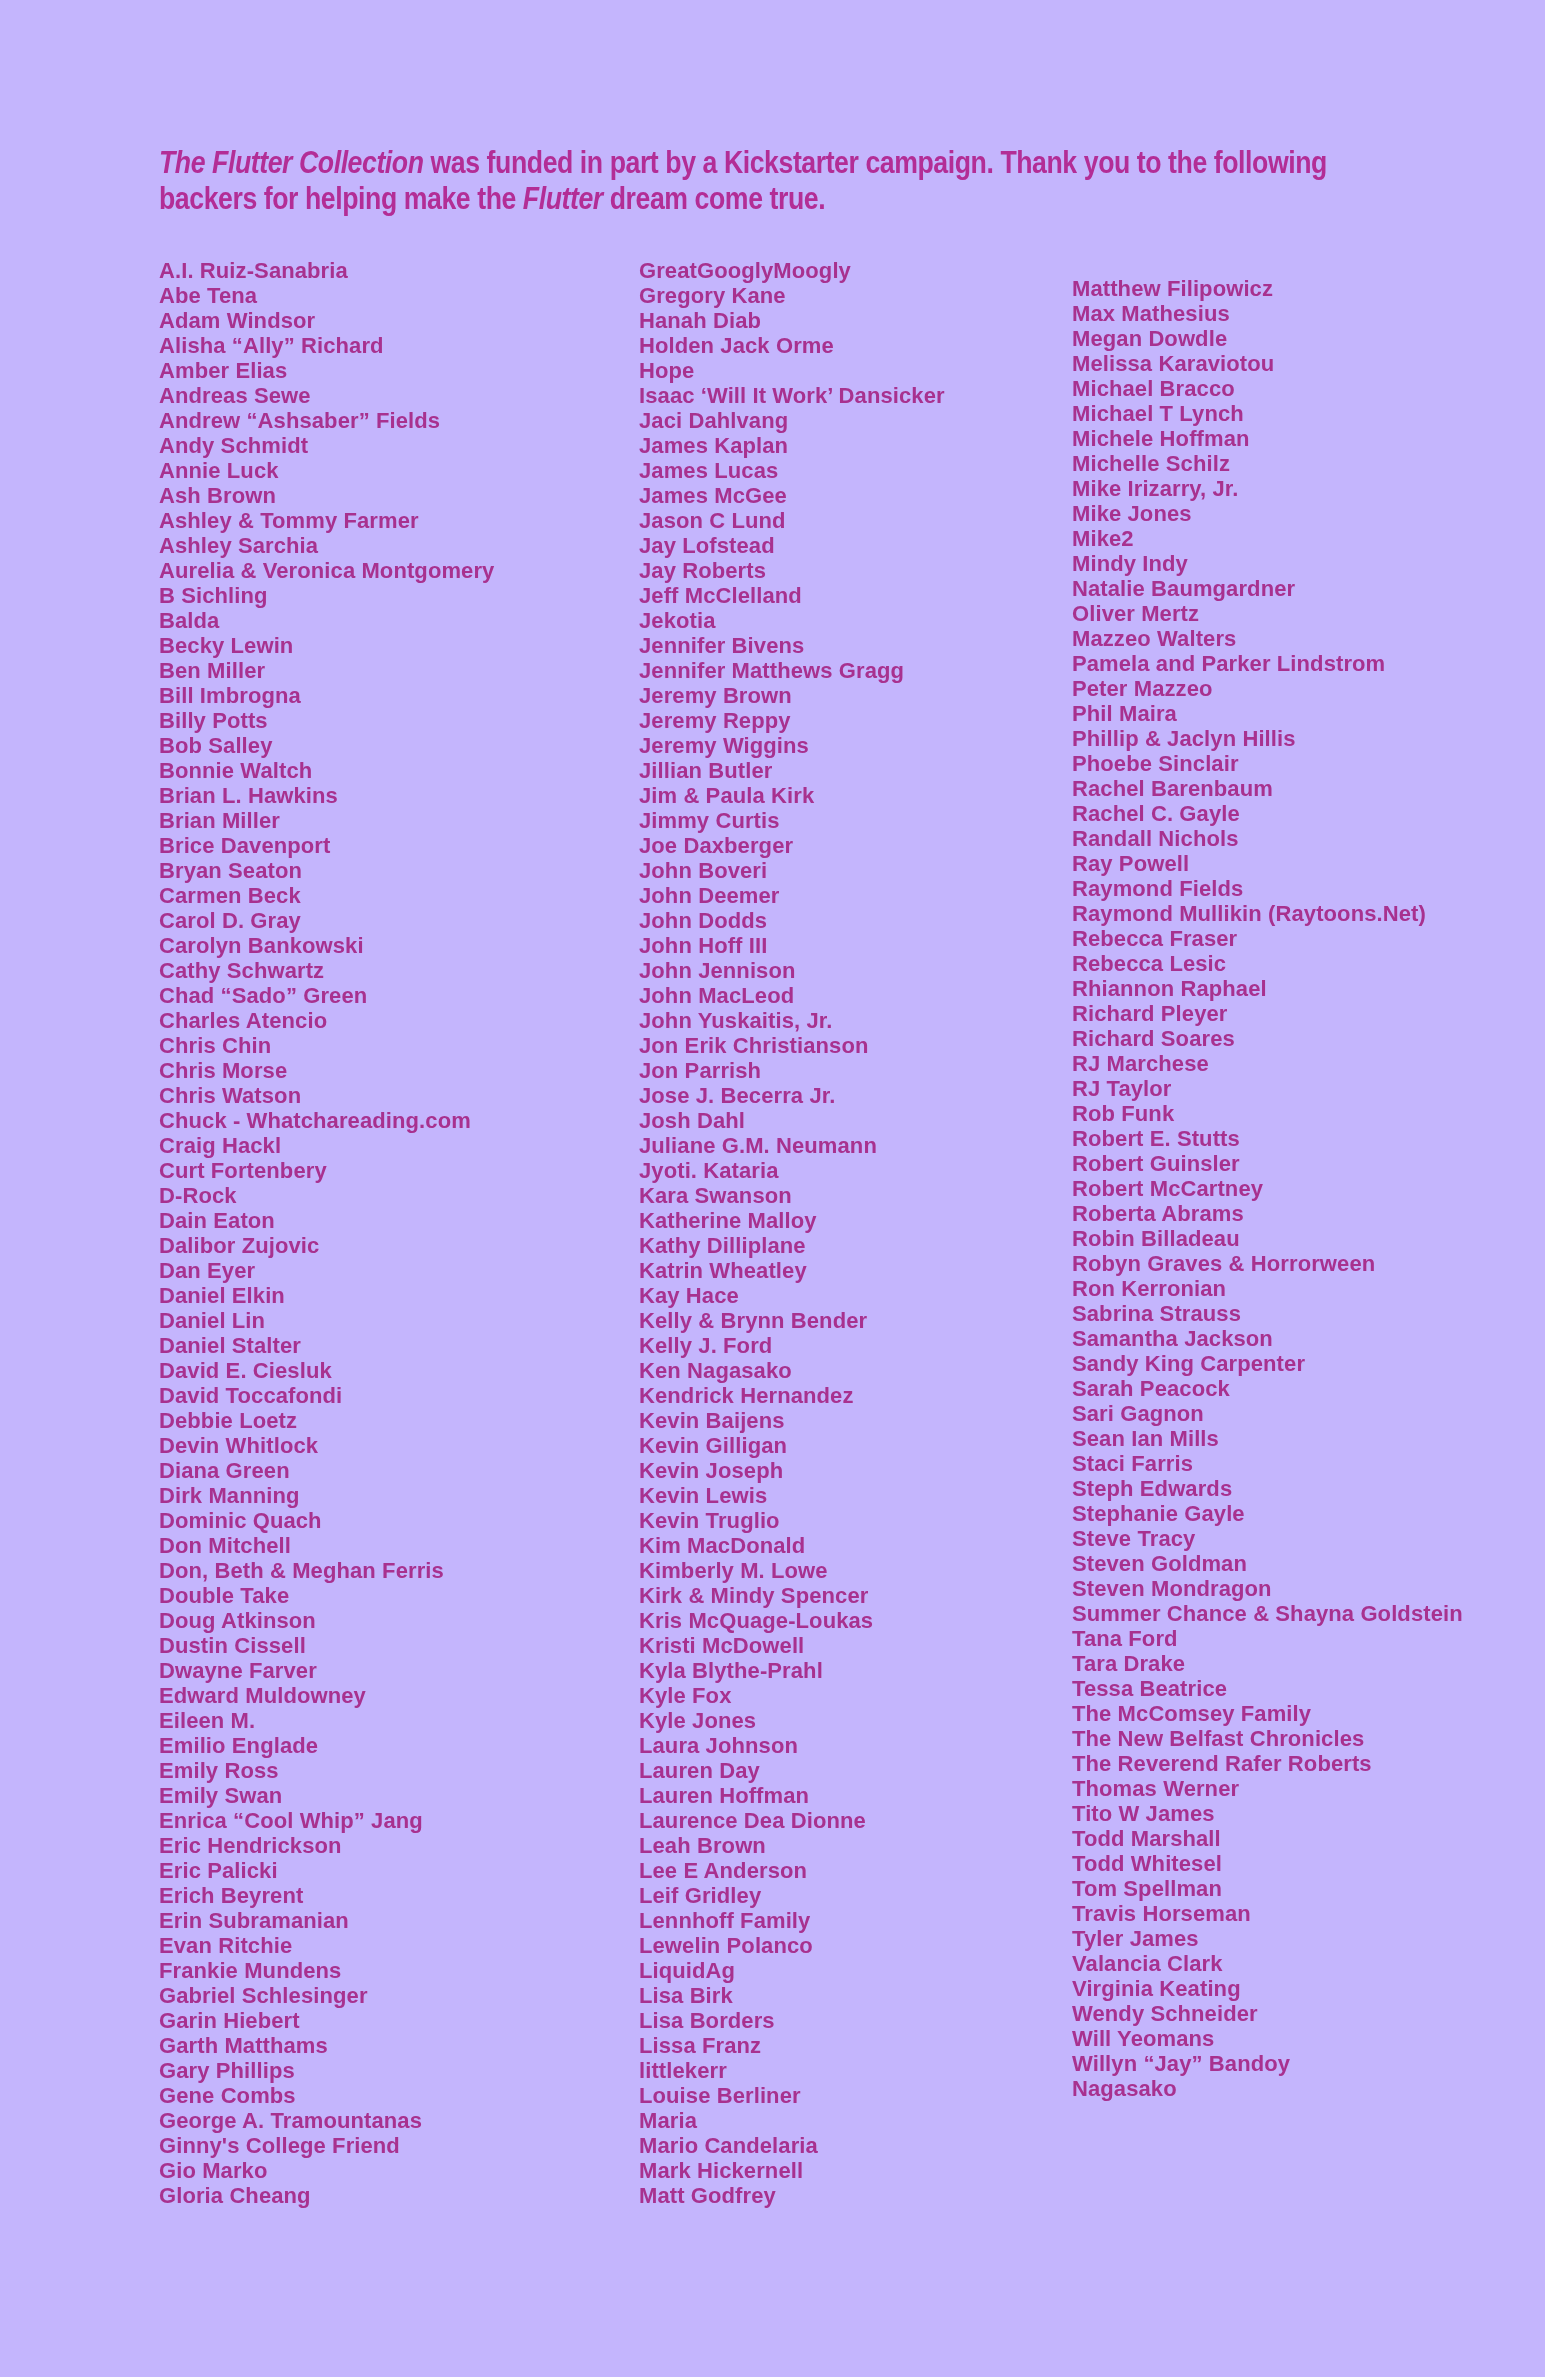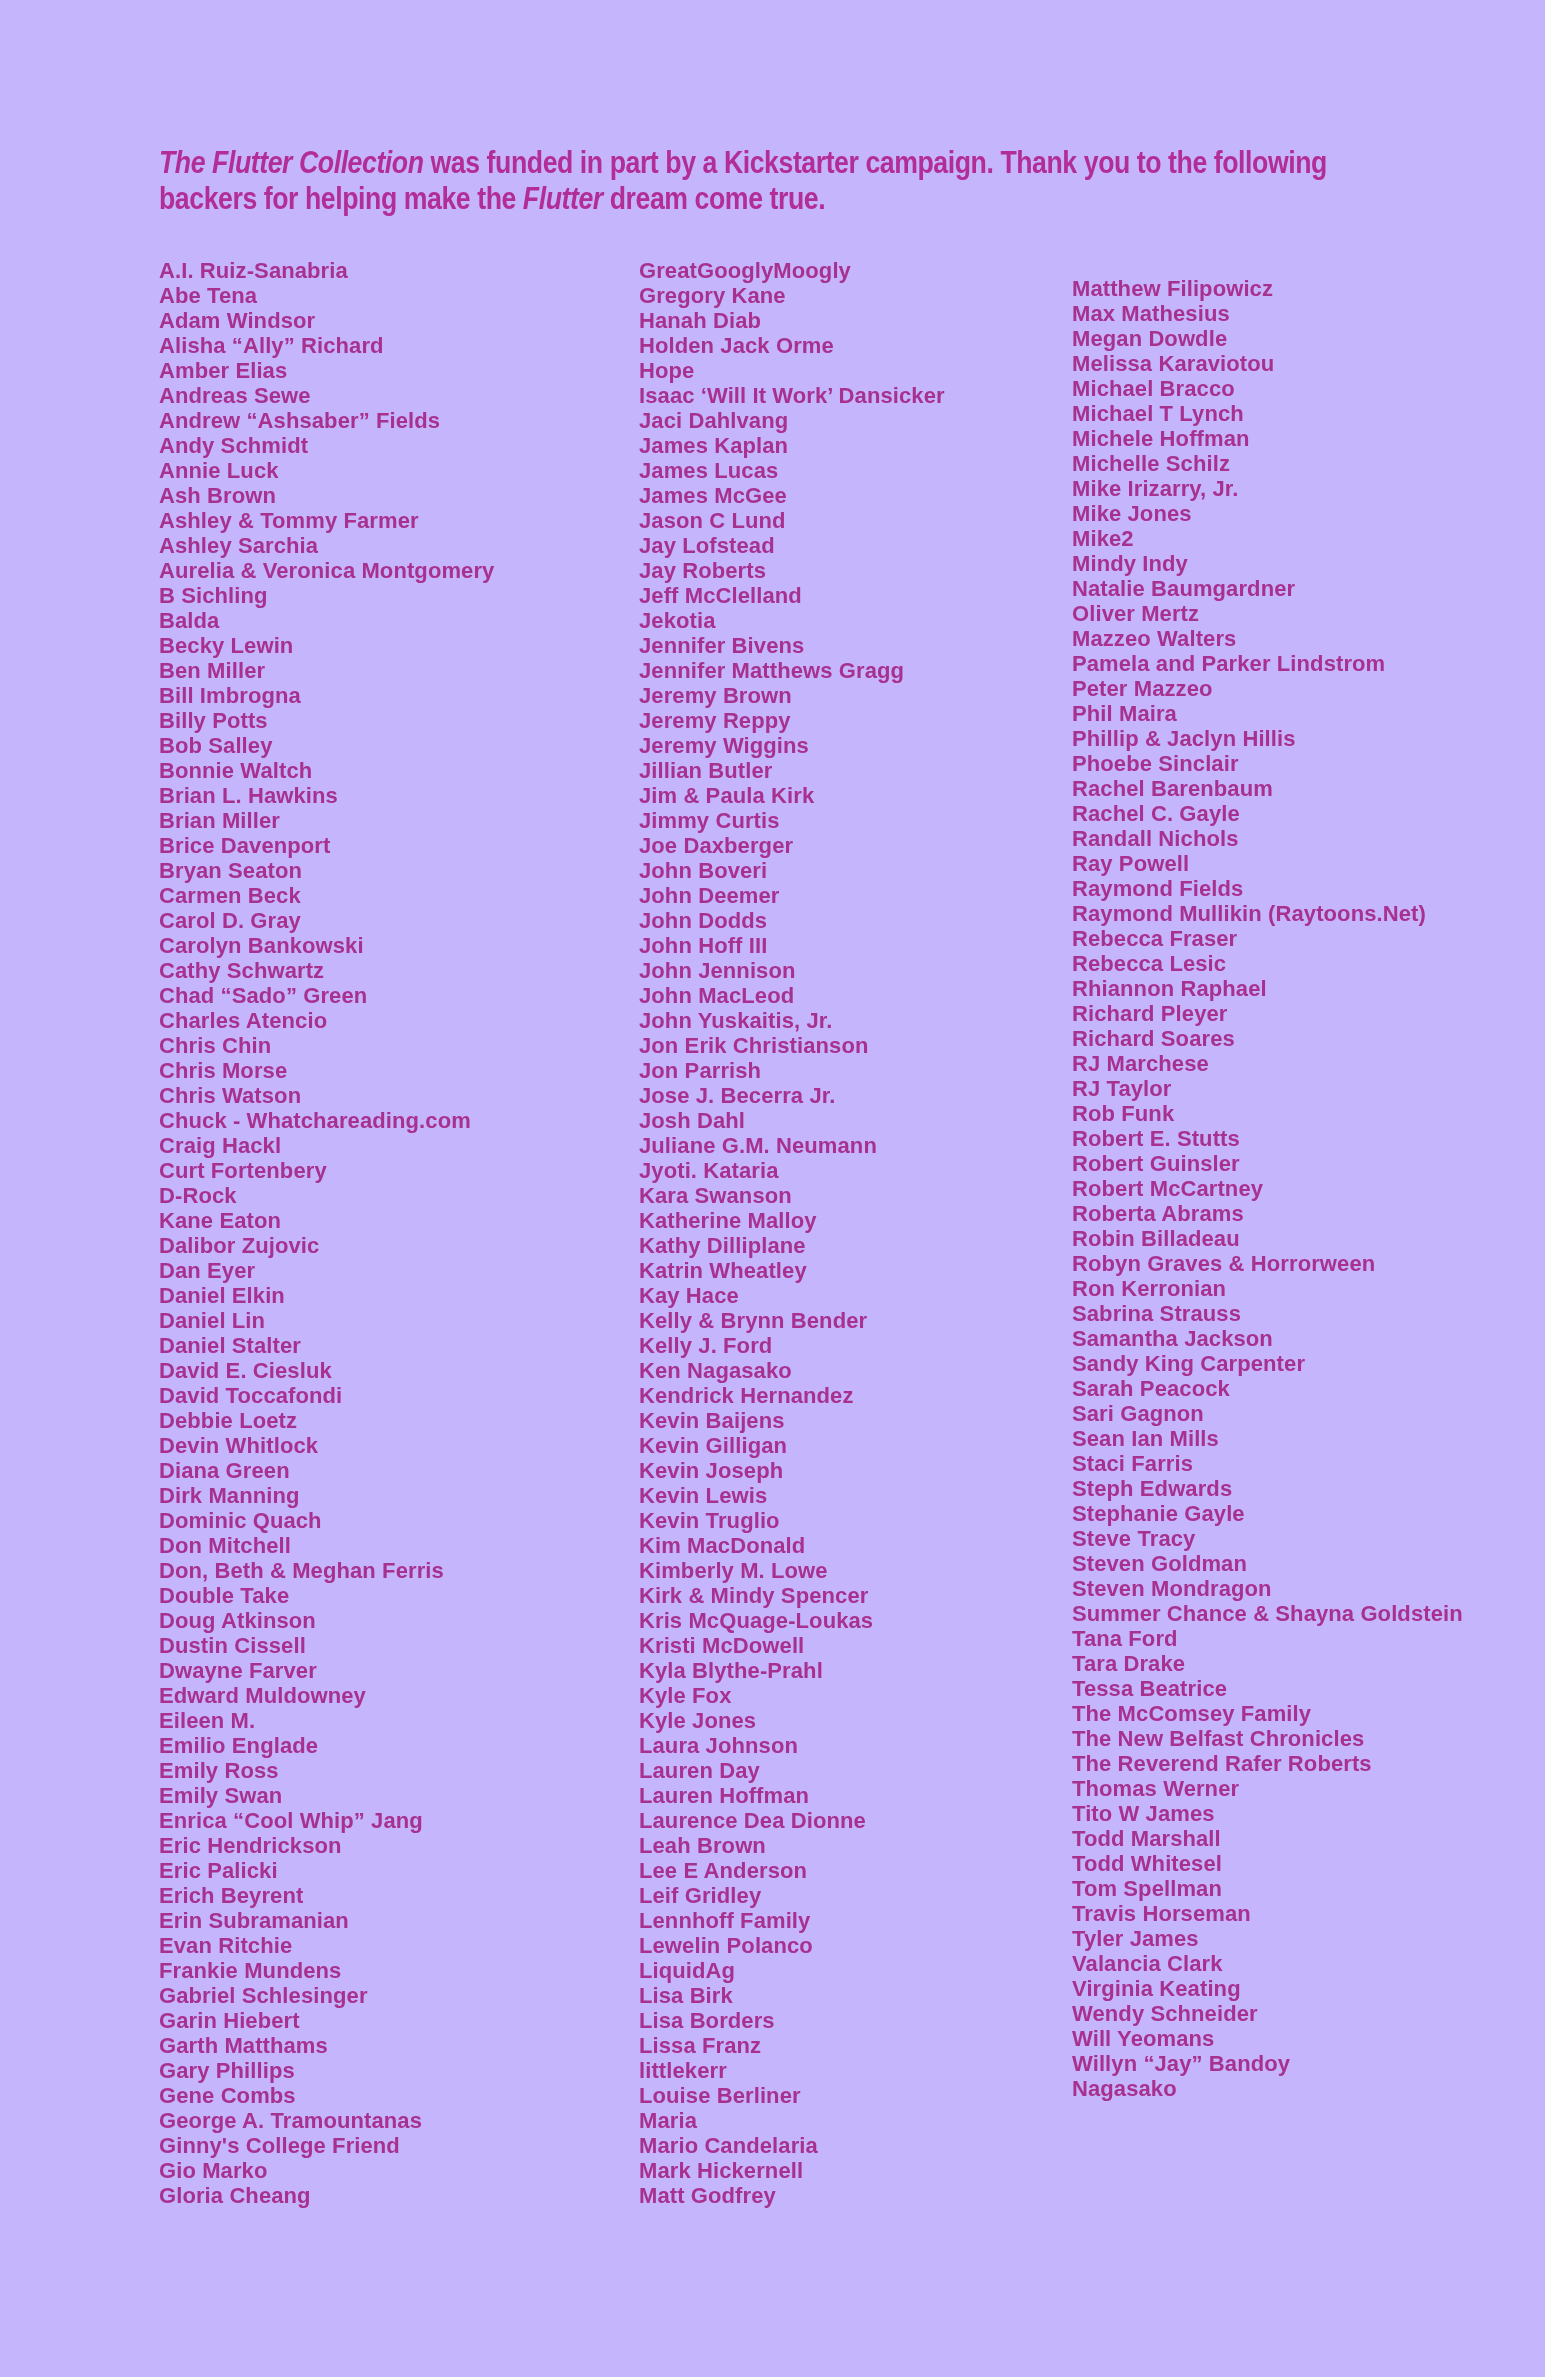--- a/index.html
+++ b/index.html
@@ -105,21 +105,21 @@
         <span class="name">Cathy Schwartz</span>
         <span class="name">Chad “Sado” Green</span>
         <span class="name">Charles Atencio</span>
         <span class="name">Chris Chin</span>
         <span class="name">Chris Morse</span>
         <span class="name">Chris Watson</span>
         <span class="name">Chuck - Whatchareading.com</span>
         <span class="name">Craig Hackl</span>
         <span class="name">Curt Fortenbery</span>
         <span class="name">D-Rock</span>
-        <span class="name">Kane Eaton</span>
+        <span class="name">Dain Eaton</span>
         <span class="name">Dalibor Zujovic</span>
         <span class="name">Dan Eyer</span>
         <span class="name">Daniel Elkin</span>
         <span class="name">Daniel Lin</span>
         <span class="name">Daniel Stalter</span>
         <span class="name">David E. Ciesluk</span>
         <span class="name">David Toccafondi</span>
         <span class="name">Debbie Loetz</span>
         <span class="name">Devin Whitlock</span>
         <span class="name">Diana Green</span>

